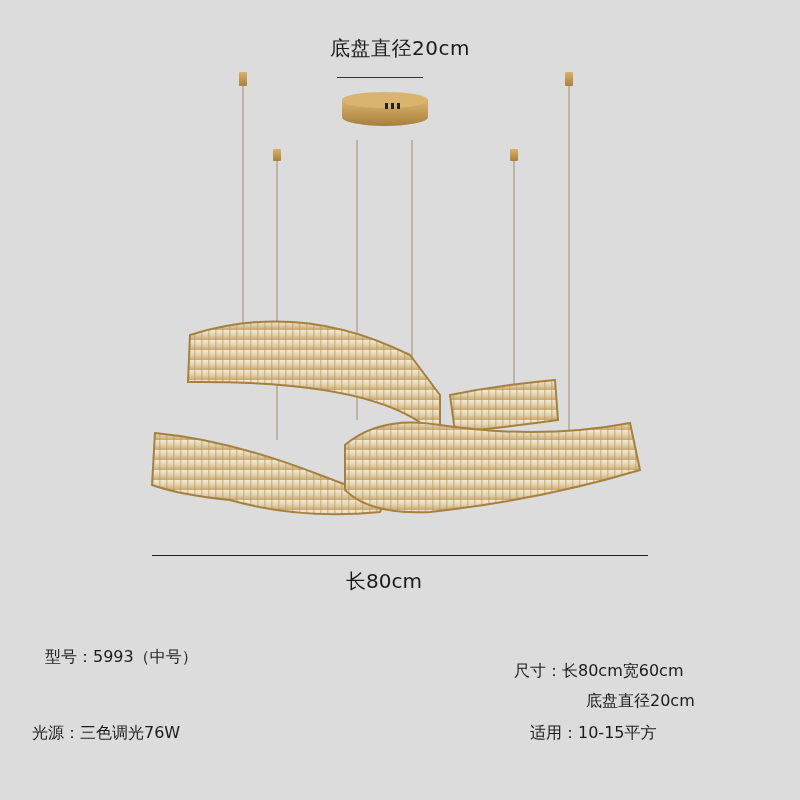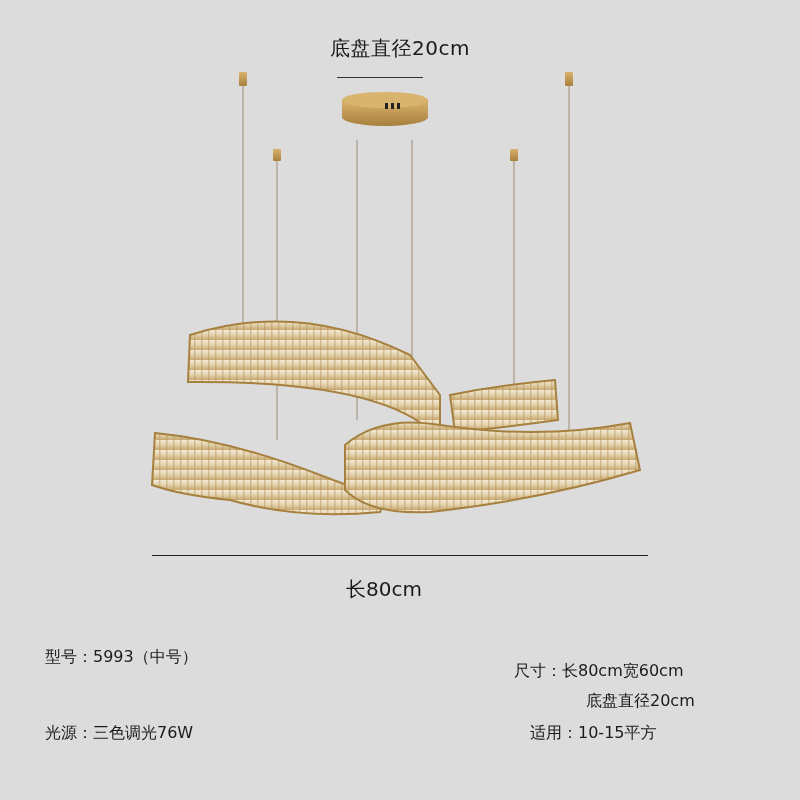--- a/index.html
+++ b/index.html
@@ -17,21 +17,20 @@
     }
     .top-line {
       left: 337px; top: 77px; width: 86px; height: 1px; background: #333;
     }
     .bottom-line {
       left: 152px; top: 555px; width: 496px; height: 1px; background: #222;
     }
     .bottom-dim {
       left: 0; width: 768px; top: 568px; text-align: center;
       font-size: 20px;
-      margin-top: 8px;
     }
     .spec {
       font-size: 16px; line-height: 30px; white-space: nowrap;
     }
     .spec .label { display: inline-block; }
     .spec .value { display: inline-block; }
     .spec-size .value2 {
       position: absolute; left: 72px; top: 30px; white-space: nowrap;
     }
     svg { position: absolute; left: 0; top: 0; }
@@ -96,21 +95,21 @@
   </g>
 </svg>
 
 <div class="abs bottom-line"></div>
 <div class="abs bottom-dim">长80cm</div>
 
 <div class="abs spec" style="left:45px; top:642px;">
   <span class="label">型号：</span><span class="value">5993（中号）</span>
 </div>
 
-<div class="abs spec" style="left:45px; top:718px;">
+<div class="abs spec" style="left:32px; top:718px;">
   <span class="label">光源：</span><span class="value">三色调光76W</span>
 </div>
 
 <div class="abs spec spec-size" style="left:514px; top:656px;">
   <span class="label">尺寸：</span><span class="value">长80cm宽60cm</span>
   <span class="value2">底盘直径20cm</span>
 </div>
 
 <div class="abs spec" style="left:530px; top:718px;">
   <span class="label">适用：</span><span class="value">10-15平方</span>

